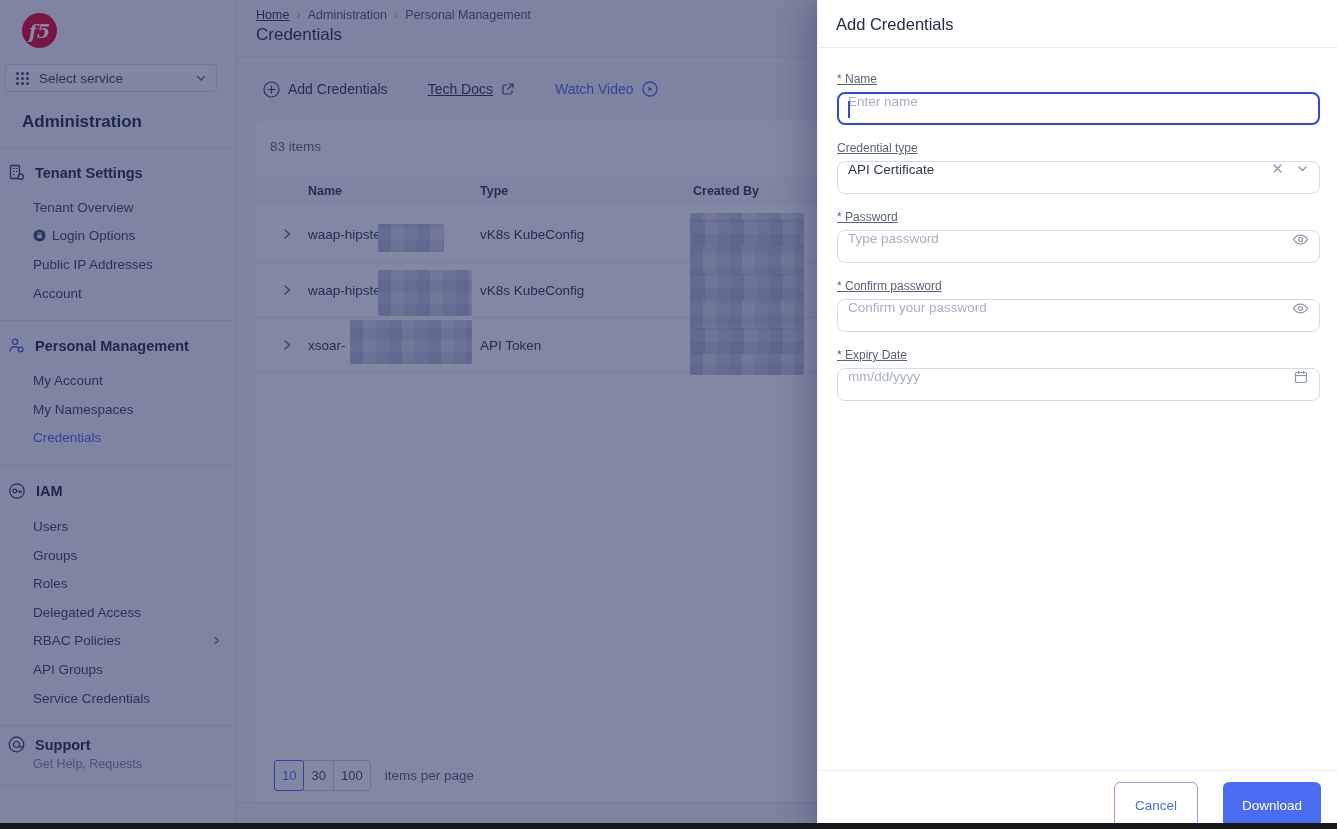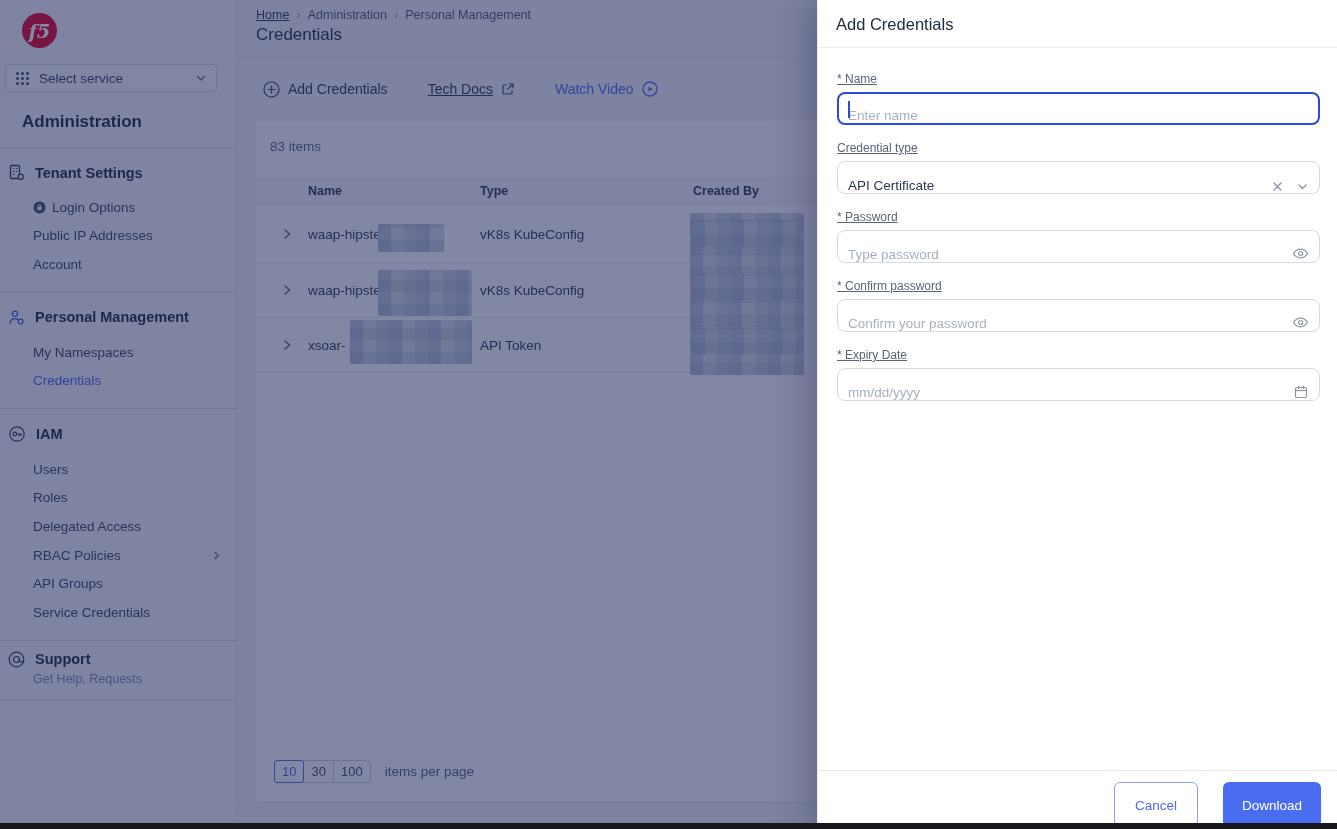--- a/index.html
+++ b/index.html
@@ -51,35 +51,35 @@
   .row-1 { top:84px; height:58px; } .row-2 { top:142px; height:55px; } .row-3 { top:197px; height:55px; }
 
   .mosaic { position:absolute; border-radius:2px; background-color:#cfd5e3;
     background-image:
       repeating-linear-gradient(90deg, rgba(158,168,196,.5) 0 13px, rgba(212,217,231,.35) 13px 26px, rgba(178,186,210,.45) 26px 39px),
       repeating-linear-gradient(0deg, rgba(170,178,202,.5) 0 12px, rgba(217,221,235,.4) 12px 24px); }
   .mosaic.dark { background-color:#bcc4d7; }
   .scroll-line { position:absolute; left:548px; top:92px; width:3px; height:162px; background:#fbfcfe; border-radius:2px; }
 
   .pagination { position:absolute; left:37px; top:760px; display:flex; align-items:center; }
-  .pg-btn { height:23px; min-width:28px; padding:0 7px; display:flex; align-items:center; justify-content:center; border:1px solid #c6cbdb; background:rgba(250,251,253,.55); color:#3c496a; font-size:13px; margin-left:-1px; cursor:pointer; }
+  .pg-btn { height:31px; min-width:28px; padding:0 7px; display:flex; align-items:center; justify-content:center; border:1px solid #c6cbdb; background:rgba(250,251,253,.55); color:#3c496a; font-size:13px; margin-left:-1px; cursor:pointer; }
   .pg-btn.first { border-radius:4px 0 0 4px; margin-left:0; }
   .pg-btn.last { border-radius:0 4px 4px 0; }
   .pg-btn.active { border:1px solid #4a6af0; color:#4a6af0; border-radius:3px; position:relative; z-index:1; }
   .pg-label { margin-left:14px; font-size:13.5px; color:#525f7a; }
   .bottom-divider { position:absolute; left:0; right:0; top:802px; height:1px; background:#dfe2ec; }
 
   
   .overlay { position:absolute; inset:0; background:rgba(29,39,88,0.54); z-index:40; }
   .drawer { position:absolute; top:0; right:0; width:520px; height:829px; background:#fff; z-index:50; border-left:1px solid #eceef4; box-shadow:-10px 0 30px rgba(20,30,70,.28); display:flex; flex-direction:column; }
   .drawer-header { padding:15px 18px 13px 18px; border-bottom:1px solid #e8ebf1; font-size:16.5px; color:#202c46; }
   .drawer-body { flex:1; padding:24px 17px 0 19px; }
   .field { margin-bottom:16px; }
   .field-label { font-size:12px; color:#5a6476; margin-bottom:6px;text-decoration:underline; }
-  .input { position:relative; height:33px; border:1px solid #d5dae4; border-radius:8px; background:#fff; display:flex; align-items:flex-end; padding:0 10px; }
+  .input { position:relative; height:33px; border:1px solid #d5dae4; border-radius:8px; background:#fff; display:flex; align-items:flex-start; padding:0 10px; }
   .input.focused { border:2px solid #2e4bd8; padding:0 9px; }
   .input input { border:none; outline:none; flex:1; background:transparent; font-family:inherit; font-size:13.5px; color:#2b3650; min-width:0; }
   .input input::placeholder { color:#a7afc1; opacity:1; }
   .caret { position:absolute; left:9px; top:7px; width:2px; height:17px; background:#2e4bd8; }
   .select-value { flex:1; font-size:13.5px; color:#2b3650; }
   .input-icons { display:flex; align-items:center; gap:12px; color:#8b94a8; }
   .icon-btn { display:flex; cursor:pointer; }
   .drawer-footer { border-top:1px solid #e8ebf1; padding:11px 16px; display:flex; justify-content:flex-end; align-items:flex-start; gap:25px; height:59px; }
   .btn { height:46px; border-radius:6px; font-size:13.5px; font-family:inherit; cursor:pointer; display:flex; align-items:center; justify-content:center; }
   .btn-cancel { padding:0 20px; background:#fff; border:1px solid #8d9df2; color:#4a6af0; }
@@ -129,20 +129,23 @@
             <svg width="17" height="17" viewBox="0 0 17 17">
                 <rect x="2.5" y="1.5" width="9" height="13" rx="1" fill="none" stroke="#2c3a5c" stroke-width="1.3"></rect>
                 <path d="M5 4.5h1.5M8 4.5h1.5M5 7.5h1.5M8 7.5h1.5M5 10.5h1.5" stroke="#2c3a5c" stroke-width="1.2"></path>
                 <circle cx="12.8" cy="12.8" r="2.6" fill="#f0f2f6" stroke="#2c3a5c" stroke-width="1.2"></circle>
               </svg>
           </span>
           <span>Tenant Settings</span>
         </div>
         <div class="nav-items">
           <div class="nav-item">
+              <span>Tenant Overview</span>
+            </div>
+          <div class="nav-item">
             <span class="badge">
               <svg width="13" height="13" viewBox="0 0 13 13">
                   <circle cx="6.5" cy="6.5" r="6" fill="#3b4a6b"></circle>
                   <rect x="4.3" y="5.8" width="4.4" height="3.4" rx="0.7" fill="#f0f2f6"></rect>
                   <path d="M5.1 5.8V4.9a1.4 1.4 0 0 1 2.8 0v0.9" fill="none" stroke="#f0f2f6" stroke-width="1"></path>
                 </svg>
             </span>
             <span>Login Options</span>
           </div>
           <div class="nav-item">
@@ -160,20 +163,23 @@
             <svg width="17" height="17" viewBox="0 0 17 17">
                 <circle cx="7" cy="4.8" r="2.6" fill="none" stroke="#3c55d8" stroke-width="1.3"></circle>
                 <path d="M2 14.2c0.5-3 2.4-4.5 5-4.5 1 0 1.9 0.2 2.6 0.7" fill="none" stroke="#3c55d8" stroke-width="1.3" stroke-linecap="round"></path>
                 <circle cx="12.6" cy="12.6" r="2.4" fill="none" stroke="#3c55d8" stroke-width="1.2"></circle>
               </svg>
           </span>
           <span>Personal Management</span>
         </div>
         <div class="nav-items">
           <div class="nav-item">
+              <span>My Account</span>
+            </div>
+          <div class="nav-item">
               <span>My Namespaces</span>
             </div>
           <div class="nav-item active">
               <span>Credentials</span>
             </div>
         </div>
       </div>
 
       <div class="nav-section">
         <div class="nav-header">
@@ -182,20 +188,23 @@
                 <circle cx="9" cy="9" r="7.2" fill="none" stroke="#2c3a5c" stroke-width="1.2"></circle>
                 <circle cx="6.8" cy="9" r="1.8" fill="none" stroke="#2c3a5c" stroke-width="1.2"></circle>
                 <path d="M8.6 9h4.6M11.4 9v1.8M13.2 9v1.4" stroke="#2c3a5c" stroke-width="1.2" stroke-linecap="round"></path>
               </svg>
           </span>
           <span>IAM</span>
         </div>
         <div class="nav-items">
           <div class="nav-item">
               <span>Users</span>
+            </div>
+          <div class="nav-item">
+              <span>Groups</span>
             </div>
           <div class="nav-item">
               <span>Roles</span>
             </div>
           <div class="nav-item">
               <span>Delegated Access</span>
             </div>
           <div class="nav-item">
             <span>RBAC Policies</span>
             <span class="sub-chev">

